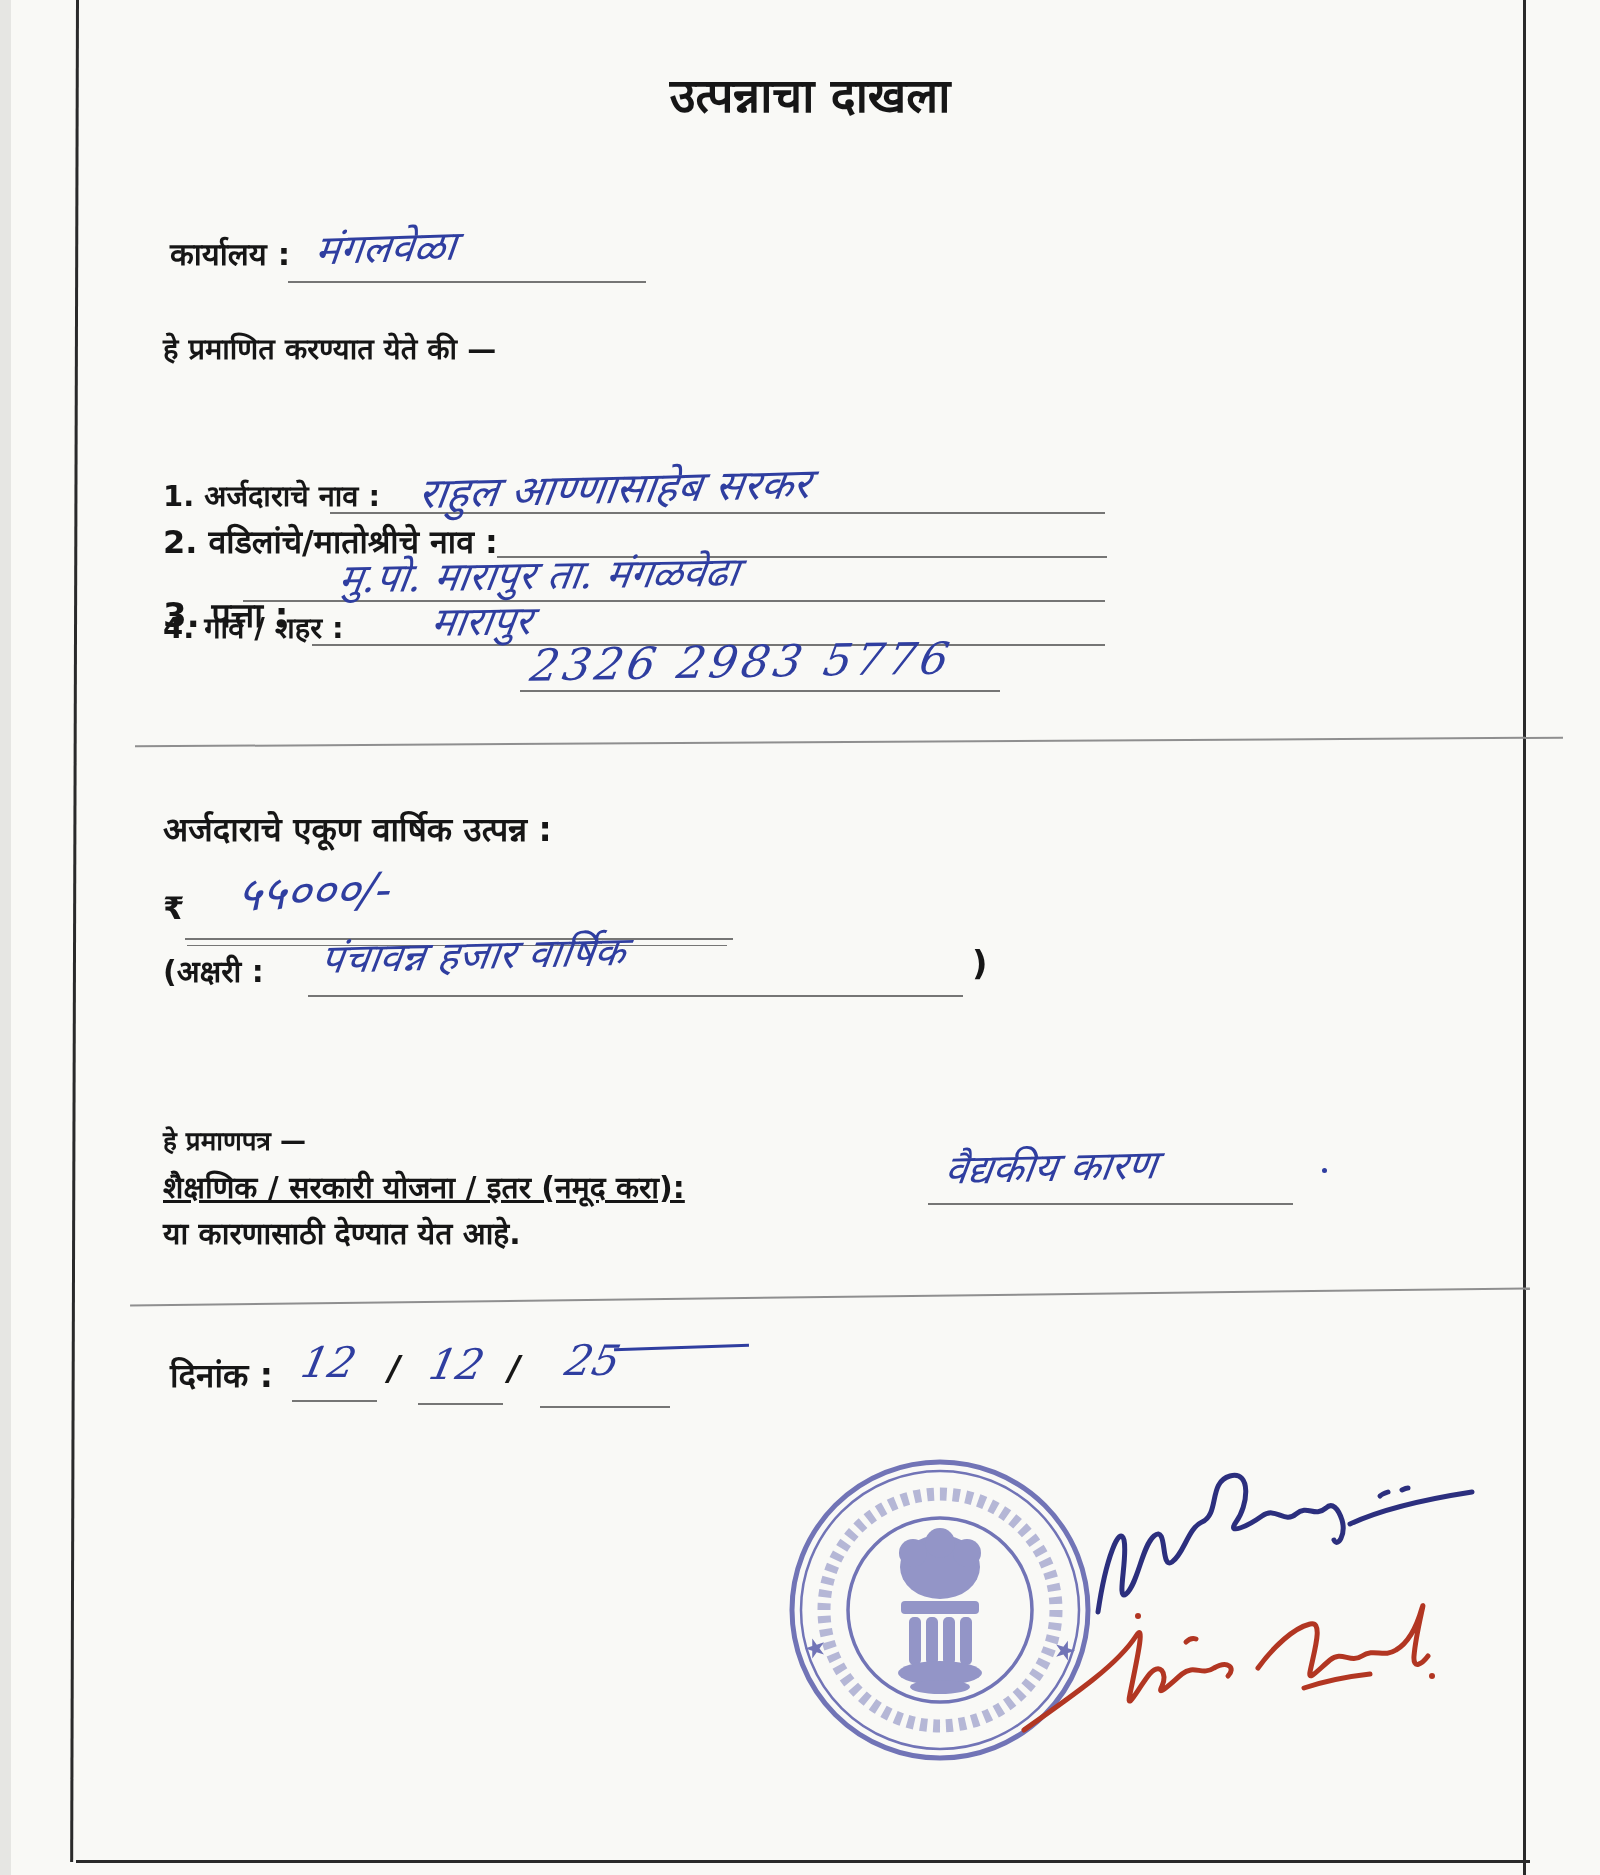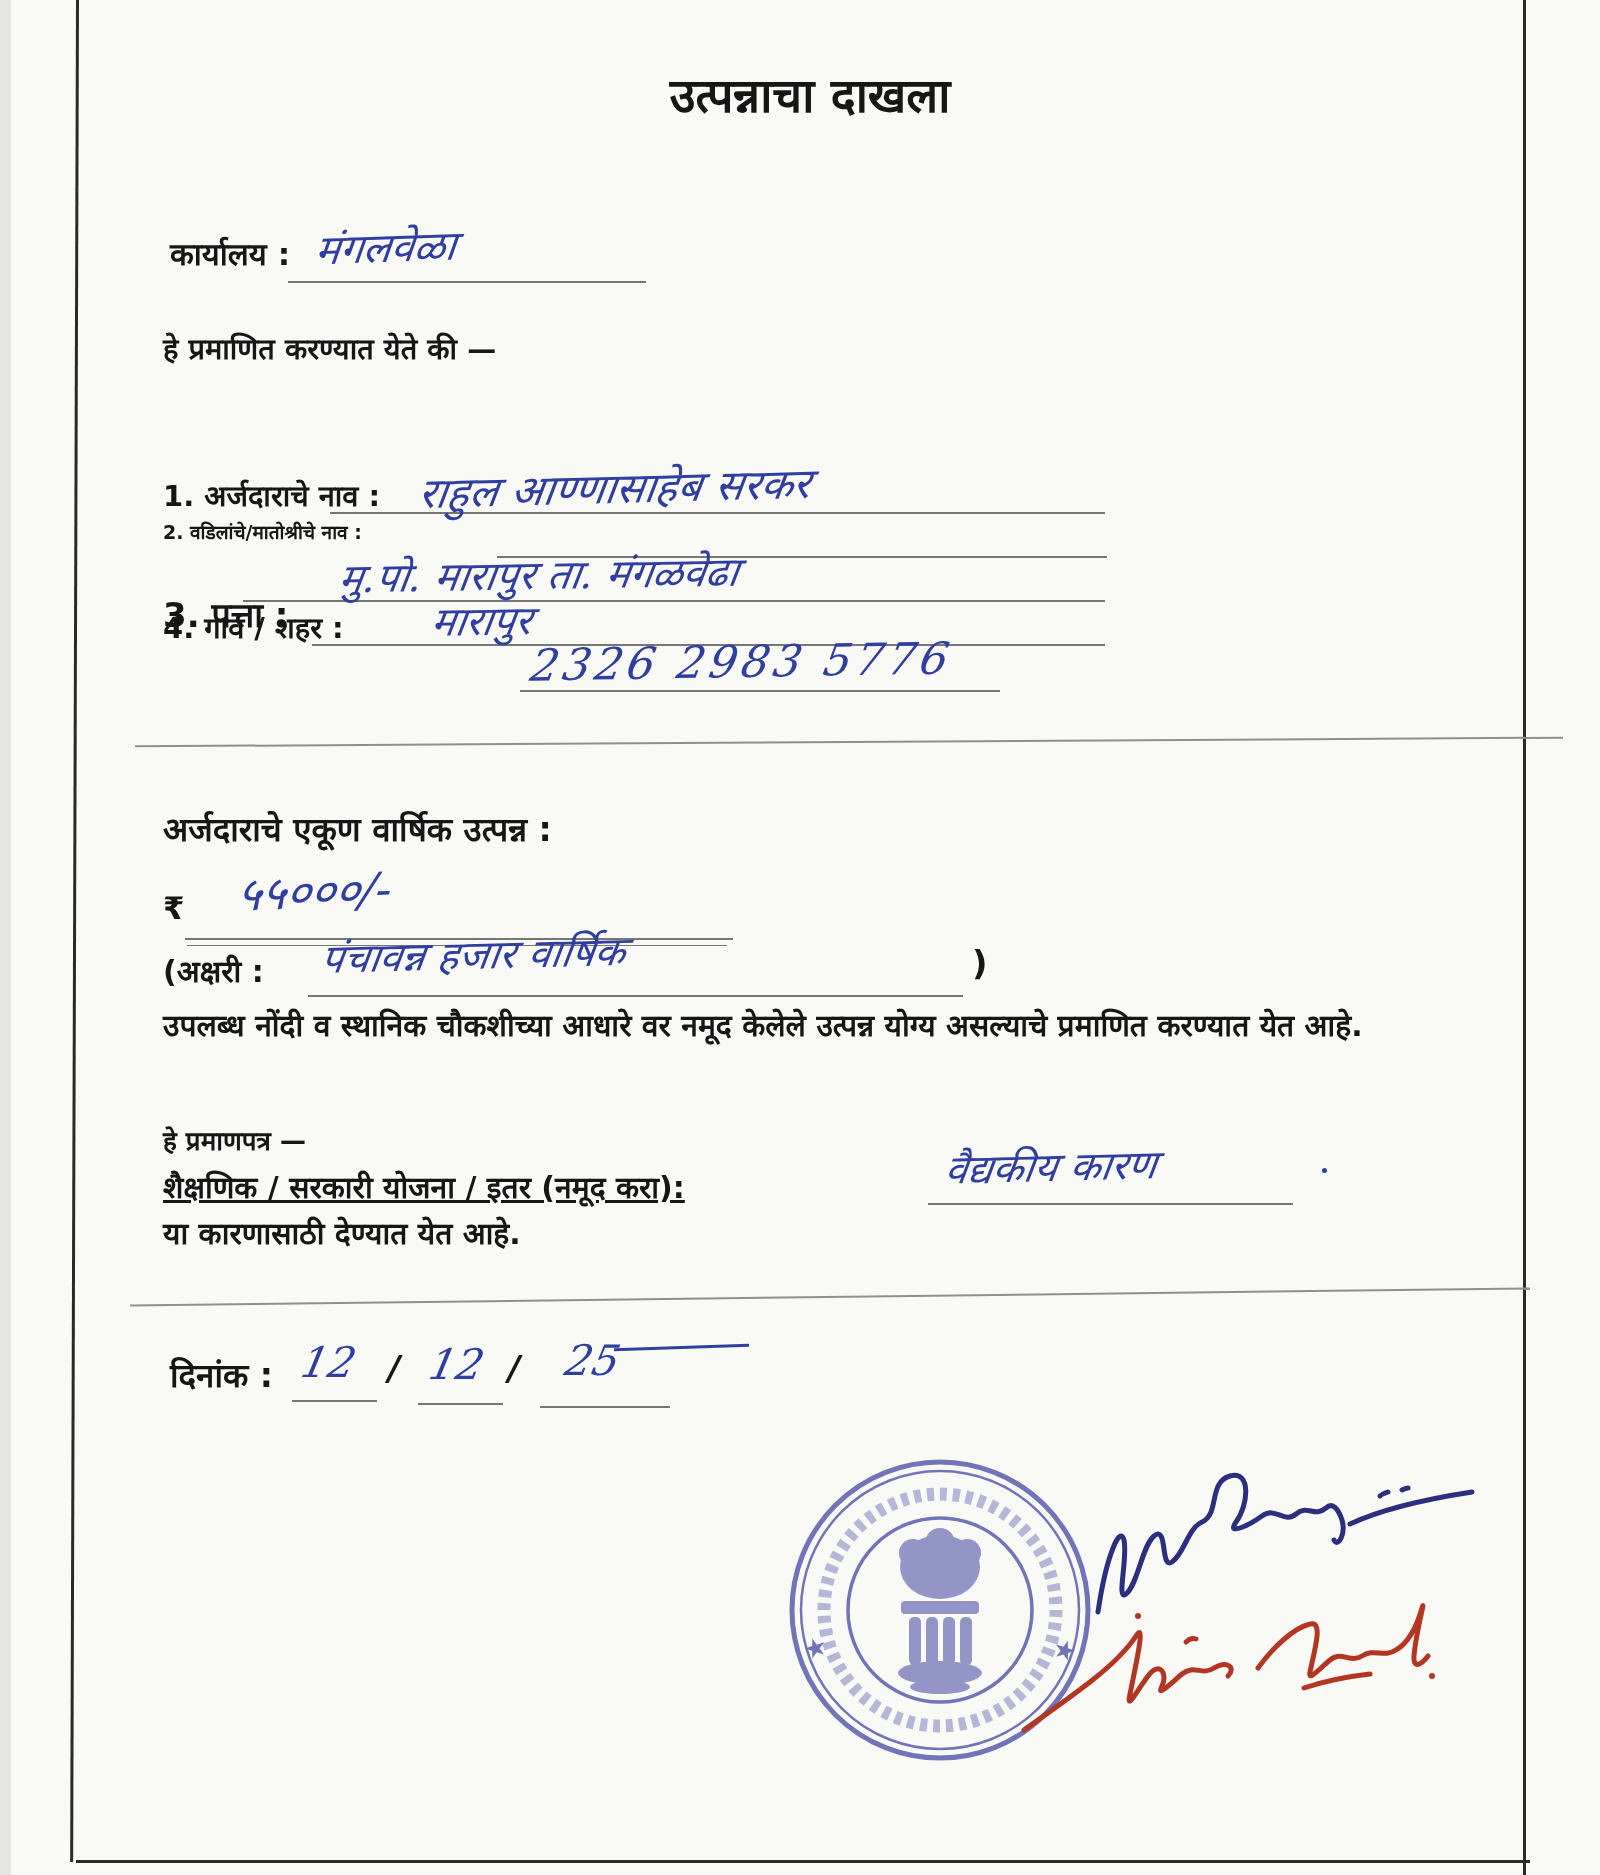--- a/index.html
+++ b/index.html
@@ -41,21 +41,21 @@
   <div class="abs printed" style="left:170px; top:232px; font-size:31px;">कार्यालय :</div>
   <div class="uline" style="left:288px; top:281px; width:358px;"></div>
   <div class="abs hw" style="left:316px; top:218px; font-size:41px; transform:skewX(-8deg) rotate(-2deg);">मंगलवेळा</div>
 
   <div class="abs printed" style="left:163px; top:328px; font-size:29px;">हे प्रमाणित करण्यात येते की —</div>
 
   <div class="abs printed" style="left:163px; top:475px; font-size:29px;">1. अर्जदाराचे नाव :</div>
   <div class="uline" style="left:330px; top:512px; width:775px;"></div>
   <div class="abs hw" style="left:420px; top:458px; font-size:42px; transform:skewX(-9deg) rotate(-1.5deg);">राहुल आण्णासाहेब सरकर</div>
 
-  <div class="abs printed" style="left:163px; top:519px; font-size:19px;">2. वडिलांचे/मातोश्रीचे नाव :</div>
+  <div class="abs printed" style="left:163px; top:519px; font-size:32px;">2. वडिलांचे/मातोश्रीचे नाव :</div>
   <div class="uline" style="left:497px; top:556px; width:610px;"></div>
 
   <div class="abs printed" style="left:163px; top:563px; font-size:34px;margin-top:28px;">3. पत्ता :</div>
   <div class="uline" style="left:243px; top:600px; width:862px;"></div>
   <div class="abs hw" style="left:340px; top:546px; font-size:40px; transform:skewX(-9deg) rotate(-1deg);">मु.पो. मारापुर  ता. मंगळवेढा</div>
 
   <div class="abs printed" style="left:163px; top:607px; font-size:29px;">4. गाव / शहर :</div>
   <div class="uline" style="left:312px; top:644px; width:793px;"></div>
   <div class="abs hw" style="left:432px; top:592px; font-size:40px; transform:skewX(-9deg) rotate(-1deg);">मारापुर</div>
 
@@ -69,21 +69,20 @@
   <div class="abs printed" style="left:163px; top:890px; font-size:31px;">₹</div>
   <div class="uline" style="left:185px; top:938px; width:548px;"></div>
   <div class="uline thin" style="left:187px; top:945px; width:540px;"></div>
   <div class="abs hw" style="left:238px; top:858px; font-size:47px; transform:skewX(-10deg) rotate(-2deg);">५५०००/-</div>
 
   <div class="abs printed" style="left:163px; top:950px; font-size:30px;">(अक्षरी :</div>
   <div class="uline" style="left:308px; top:995px; width:655px;"></div>
   <div class="abs hw" style="left:322px; top:926px; font-size:40px; transform:skewX(-9deg) rotate(-1.5deg);">पंचावन्न हजार वार्षिक</div>
   <div class="abs printed" style="left:972px; top:943px; font-size:34px;">)</div>
 
-  <div class="abs printed-normal" style="left:163px; top:1003px; width:1295px; font-size:30px; line-height:45px; white-space:normal;">उपलब्ध नोंदी व स्थानिक चौकशीच्या आधारे वर नमूद केलेले उत्पन्न योग्य असल्याचे प्रमाणित करण्यात येत आहे.</div>
 
   <div class="abs printed-normal" style="left:163px; top:1122px; font-size:26px;">हे प्रमाणपत्र —</div>
   <div class="abs printed" style="left:163px; top:1166px; font-size:30px;text-decoration:underline;">शैक्षणिक / सरकारी योजना / इतर (नमूद करा):</div>
   <div class="uline" style="left:928px; top:1203px; width:365px;"></div>
   <div class="abs hw" style="left:946px; top:1138px; font-size:40px; transform:skewX(-9deg) rotate(-1.5deg);">वैद्यकीय कारण</div>
   <div class="pen-dot" style="left:1322px; top:1168px;"></div>
   <div class="abs printed-normal" style="left:163px; top:1212px; font-size:30px;">या कारणासाठी देण्यात येत आहे.</div>
 
   <div class="divider" style="left:130px; top:1296px; width:1400px; transform:rotate(-0.7deg);"></div>
 

